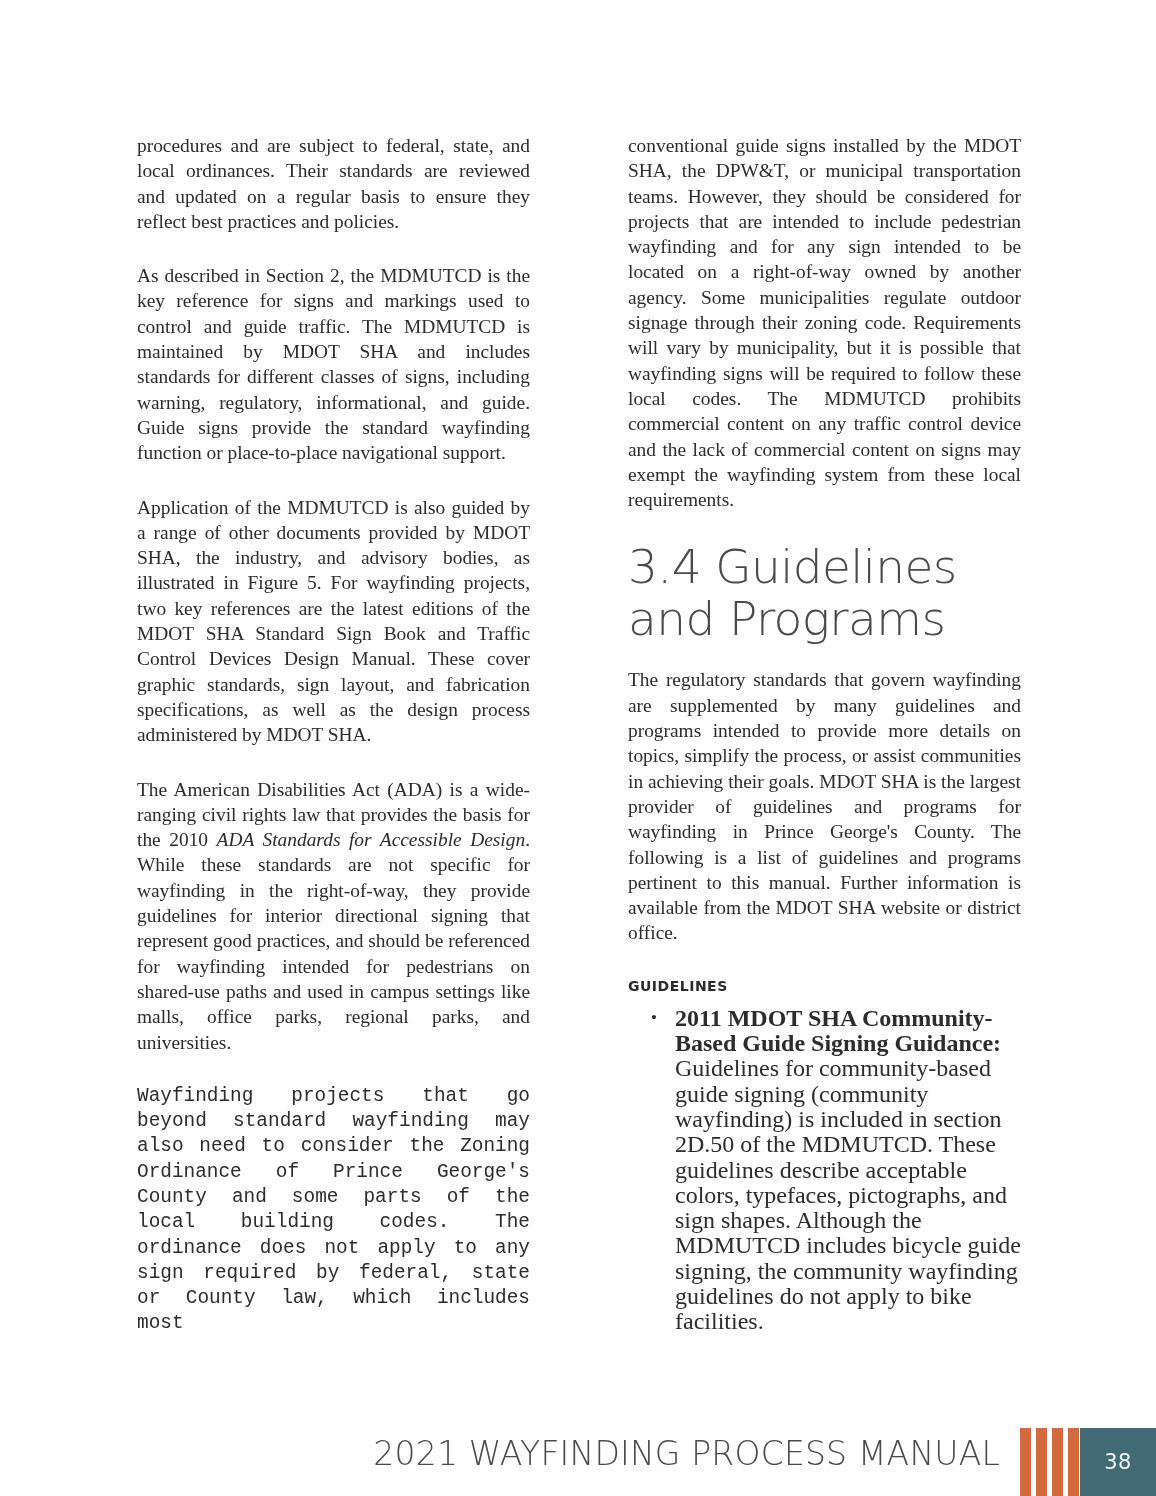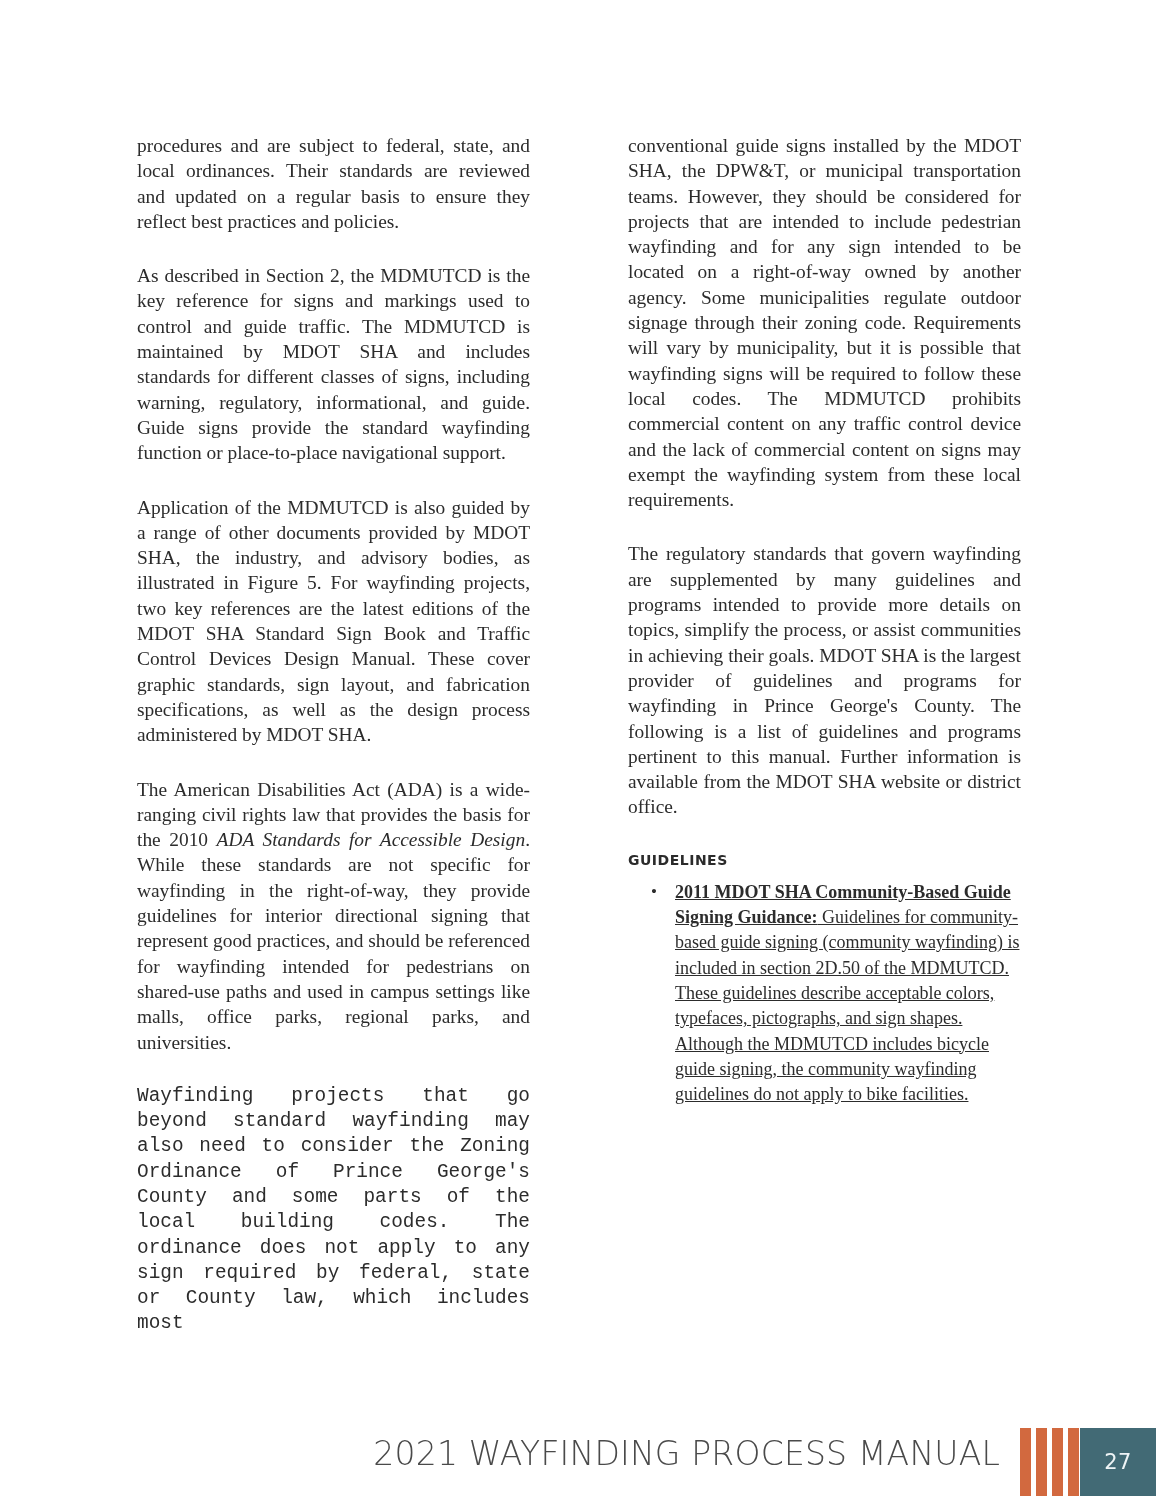--- a/index.html
+++ b/index.html
@@ -68,27 +68,26 @@
   }
 
   
   ul.guideline-list {
     margin: 0;
     padding: 0 0 0 23px;
     list-style: none;
   }
   ul.guideline-list li {
     position: relative;
-    font-size: 18px;
+    font-size: 24px;
     line-height: 25.3px;
     text-align: left;
     color: #2c2c2c;
     margin-bottom: 17px;
     padding-left: 24px;
-    text-decoration: underline;
   }
   ul.guideline-list li::before {
     content: "\2022";
     position: absolute;
     left: 0;
     top: -1px;
     font-size: 17px;
     color: #2c2c2c;
   }
   ul.guideline-list li b {
@@ -169,20 +168,21 @@
 
 
       <p class="body"><span>The American Disabilities Act (ADA) is a wide-ranging civil rights law that provides the basis for the 2010 </span><i>ADA Standards for Accessible Design</i><span>. While these standards are not specific for wayfinding in the right-of-way, they provide guidelines for interior directional signing that represent good practices, and should be referenced for wayfinding intended for pedestrians on shared-use paths and used in campus settings like malls, office parks, regional parks, and universities.</span></p>
 
       <p class="body">Wayfinding projects that go beyond standard wayfinding may also need to consider the Zoning Ordinance of Prince George's County and some parts of the local building codes. The ordinance does not apply to any sign required by federal, state or County law, which includes most</p>
     </div>
 
     <div class="col">
       <p class="body">conventional guide signs installed by the MDOT SHA, the DPW&amp;T, or municipal transportation teams. However, they should be considered for projects that are intended to include pedestrian wayfinding and for any sign intended to be located on a right-of-way owned by another agency. Some municipalities regulate outdoor signage through their zoning code.  Requirements will vary by municipality, but it is possible that wayfinding signs will be required to follow these local codes. The MDMUTCD prohibits commercial content on any traffic control device and the lack of commercial content on signs may exempt the wayfinding system from these local requirements.</p>
 
+      <h2 class="section-heading">3.4 Guidelines and Programs</h2>
 
       <p class="body">The regulatory standards that govern wayfinding are supplemented by many guidelines and programs intended to provide more details on topics, simplify the process, or assist communities in achieving their goals. MDOT SHA is the largest provider of guidelines and programs for wayfinding in Prince George's County. The following is a list of guidelines and programs pertinent to this manual. Further information is available from the MDOT SHA website or district office.</p>
 
       <h3 class="sub-label">GUIDELINES</h3>
 
       <ul class="guideline-list">
         <li><b>2011 MDOT SHA Community-Based Guide Signing Guidance:</b><span> Guidelines for community-based guide signing (community wayfinding) is included in section 2D.50 of the MDMUTCD. These guidelines describe acceptable colors, typefaces, pictographs, and sign shapes. Although the MDMUTCD includes bicycle guide signing, the community wayfinding guidelines do not apply to bike facilities.</span></li>
       </ul>
     </div>
 
@@ -192,17 +192,17 @@
     <div class="footer-title">2021 WAYFINDING PROCESS MANUAL</div>
 
     <div class="footer-bars">
       <div class="bar"></div>
       <div class="bar"></div>
       <div class="bar"></div>
       <div class="bar"></div>
     </div>
 
     <div class="footer-pagebox">
-      <div class="footer-pagenum">27</div>
+      <div class="footer-pagenum">38</div>
     </div>
   </div>
 
 </div>
 
 </body></html>

